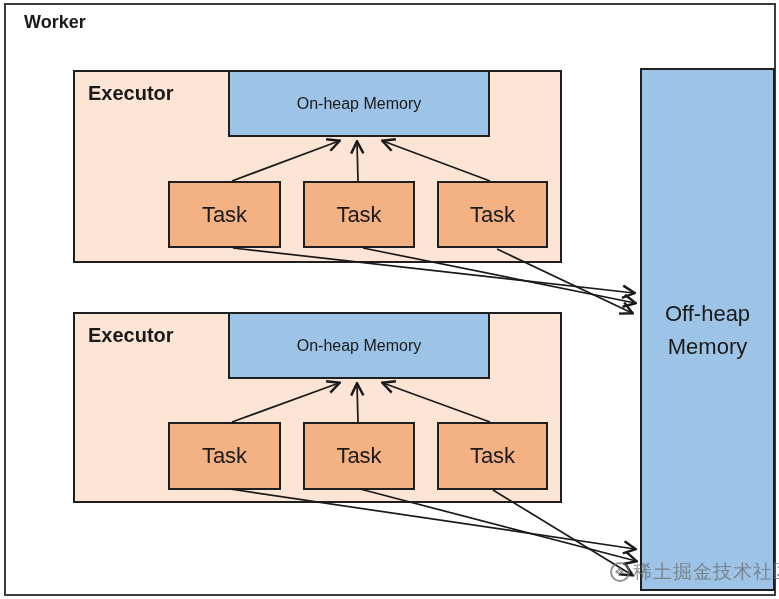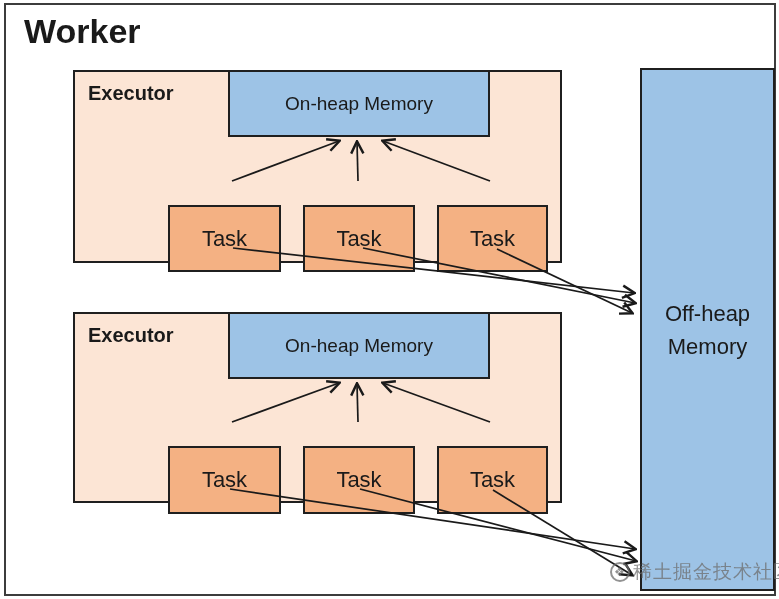--- a/index.html
+++ b/index.html
@@ -11,38 +11,37 @@
     color:var(--text_color,#1a1a1a);
     overflow:hidden;
   }
   .worker-border{
     position:absolute;left:4px;top:3px;right:3px;bottom:3px;
     border:2px solid var(--outer_border,#3c3c3c);
     box-sizing:border-box;
   }
   .worker-label{
     position:absolute;left:24px;top:12px;
-    font-size:34px;font-weight:bold;
+    font-size:18px;font-weight:bold;
   }
   .box{position:absolute;box-sizing:border-box;border:2px solid var(--box_border,#1f1f1f);}
   .executor{background:var(--executor_fill,#fce5d5);}
   .executor-label{
     position:absolute;left:13px;top:10px;
     font-size:20px;font-weight:bold;
   }
   .memory{background:var(--memory_fill,#9dc3e6);}
   .onheap{
     display:flex;align-items:center;justify-content:center;
-    font-size:19px;text-align:center;
+    font-size:16px;text-align:center;
   }
   .task{
     background:var(--task_fill,#f4b183);
     display:flex;align-items:center;justify-content:center;
     font-size:22px;
-    margin-top:24px;
   }
   .offheap{
     display:flex;align-items:center;justify-content:center;
     font-size:22px;line-height:1.5;text-align:center;
     padding:16px 10px;
   }
   .arrows{position:absolute;left:0;top:0;pointer-events:none;}
   .arrows line{stroke:var(--arrow_color,#1a1a1a);stroke-width:1.7;}
   .arrowhead-path{fill:none;stroke:var(--arrow_color,#1a1a1a);stroke-width:1.6;}
   .watermark{

